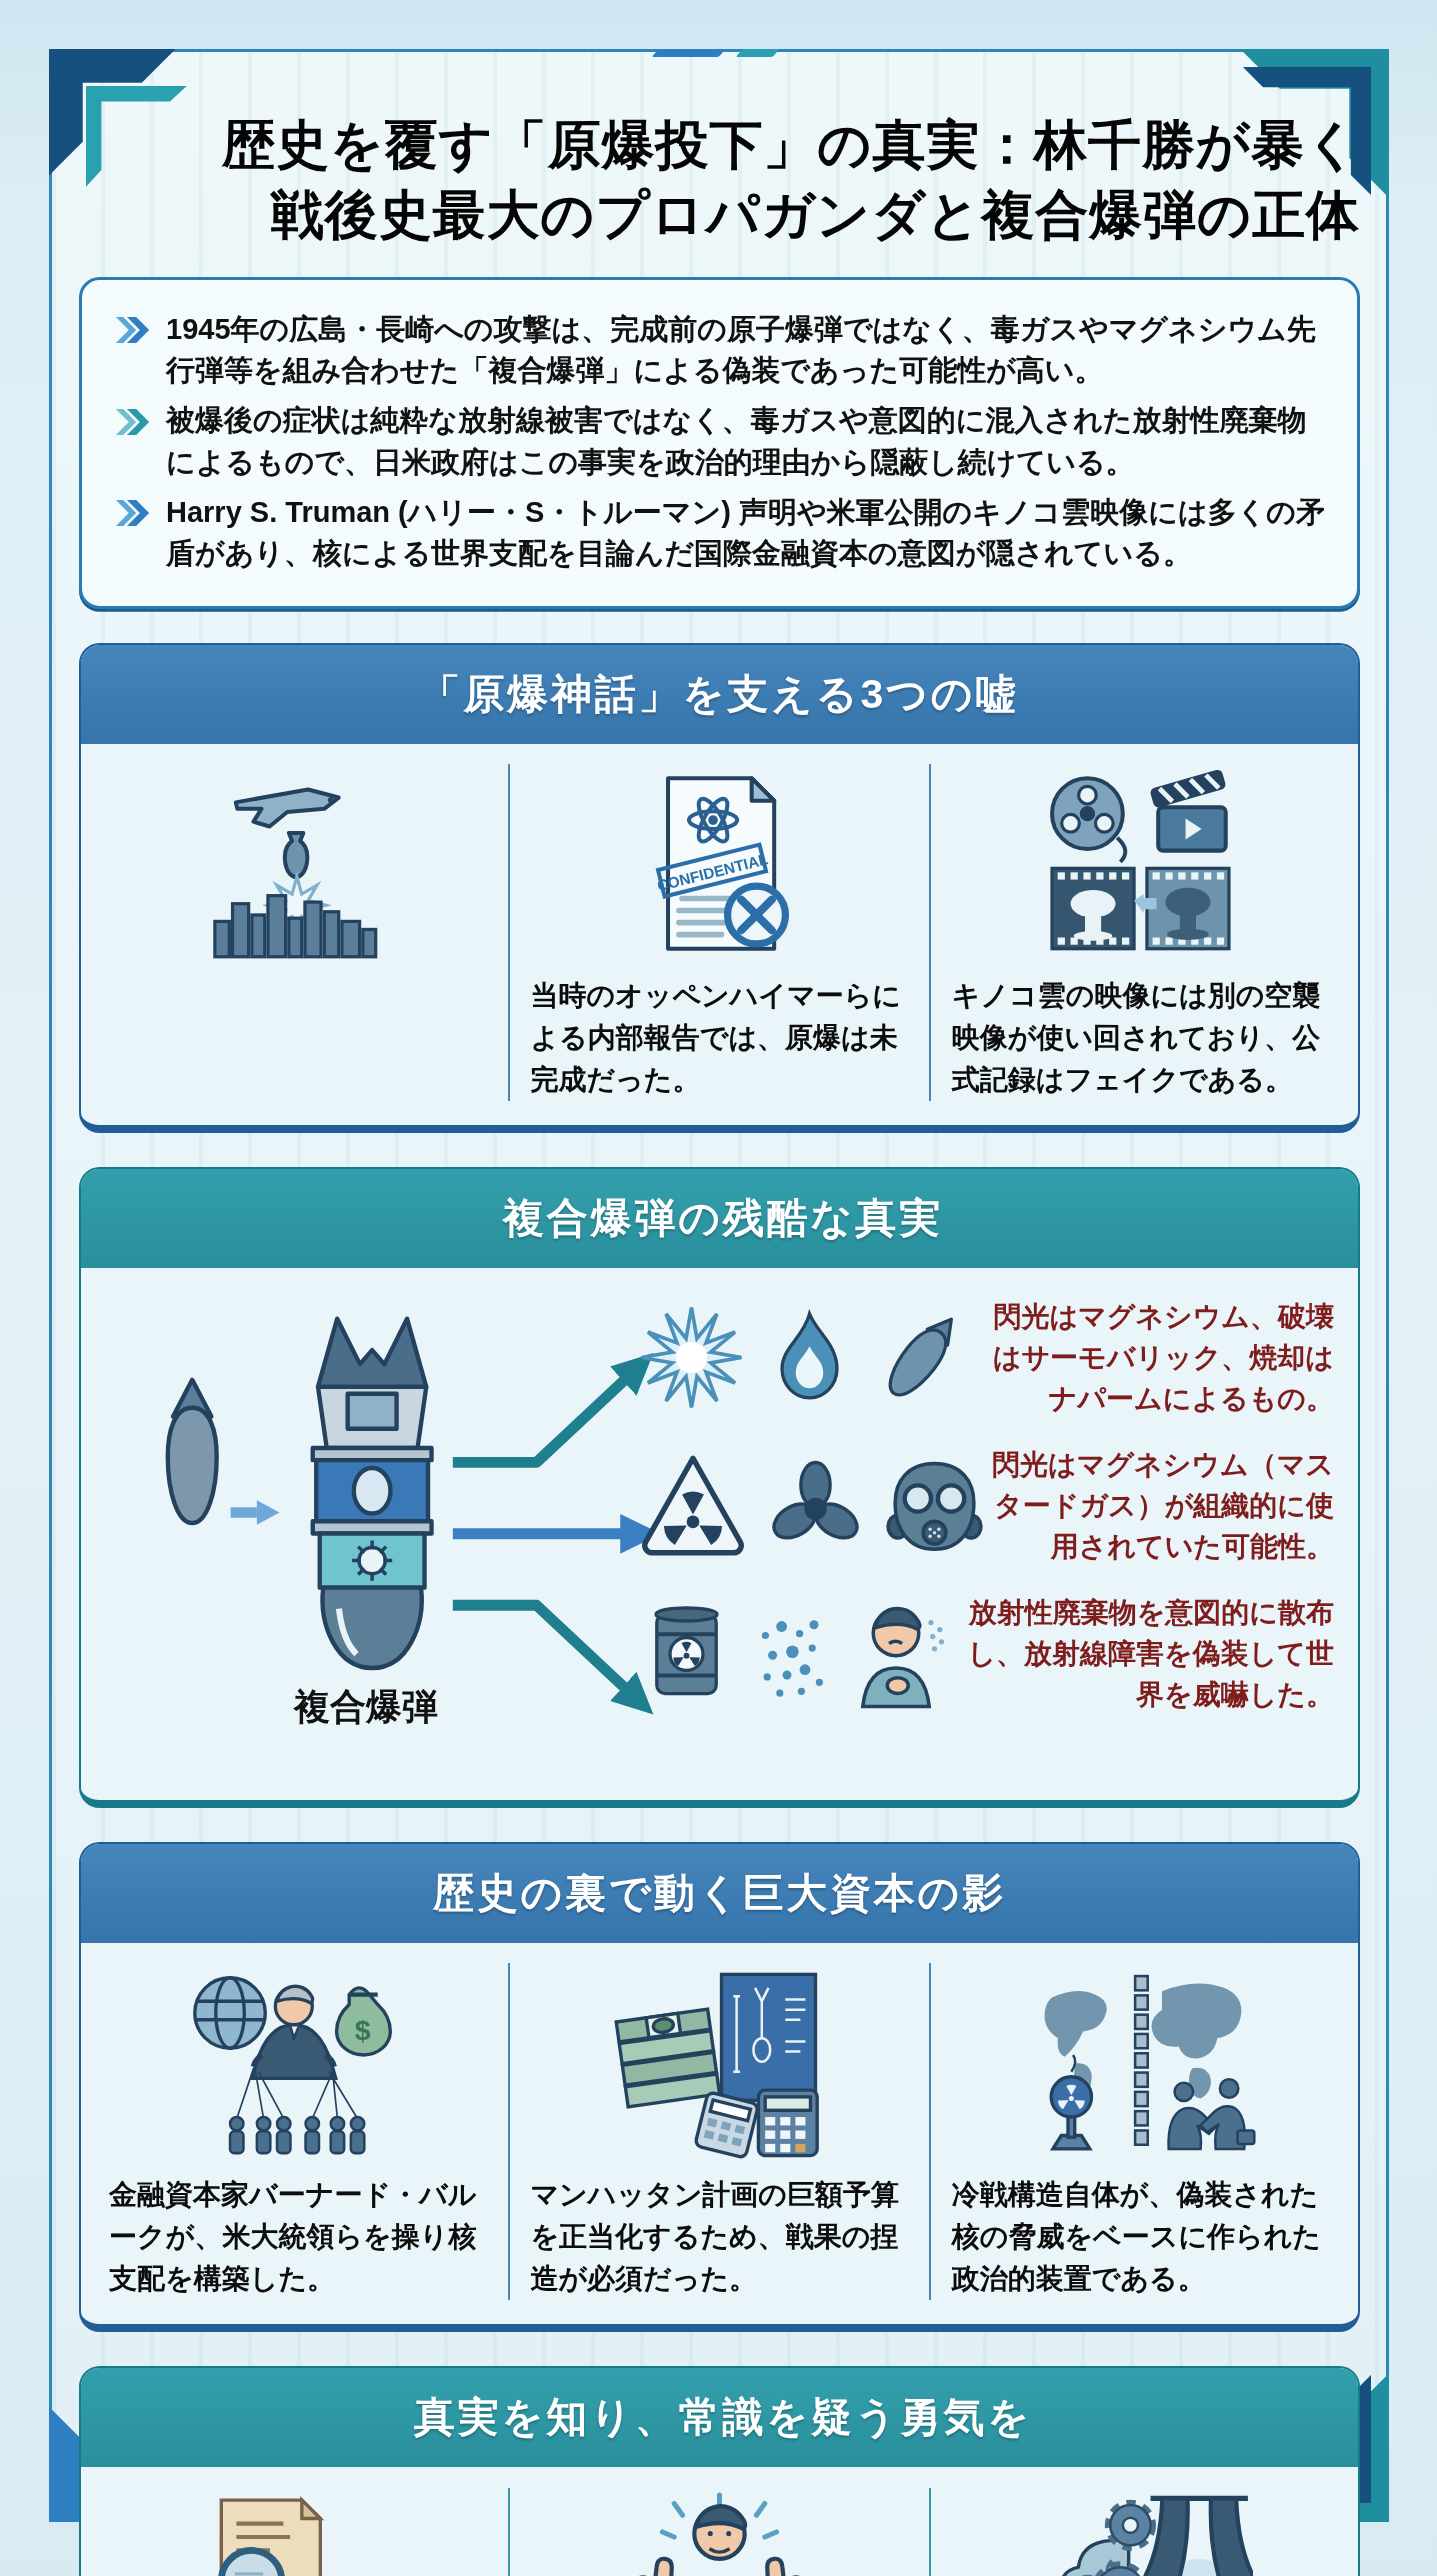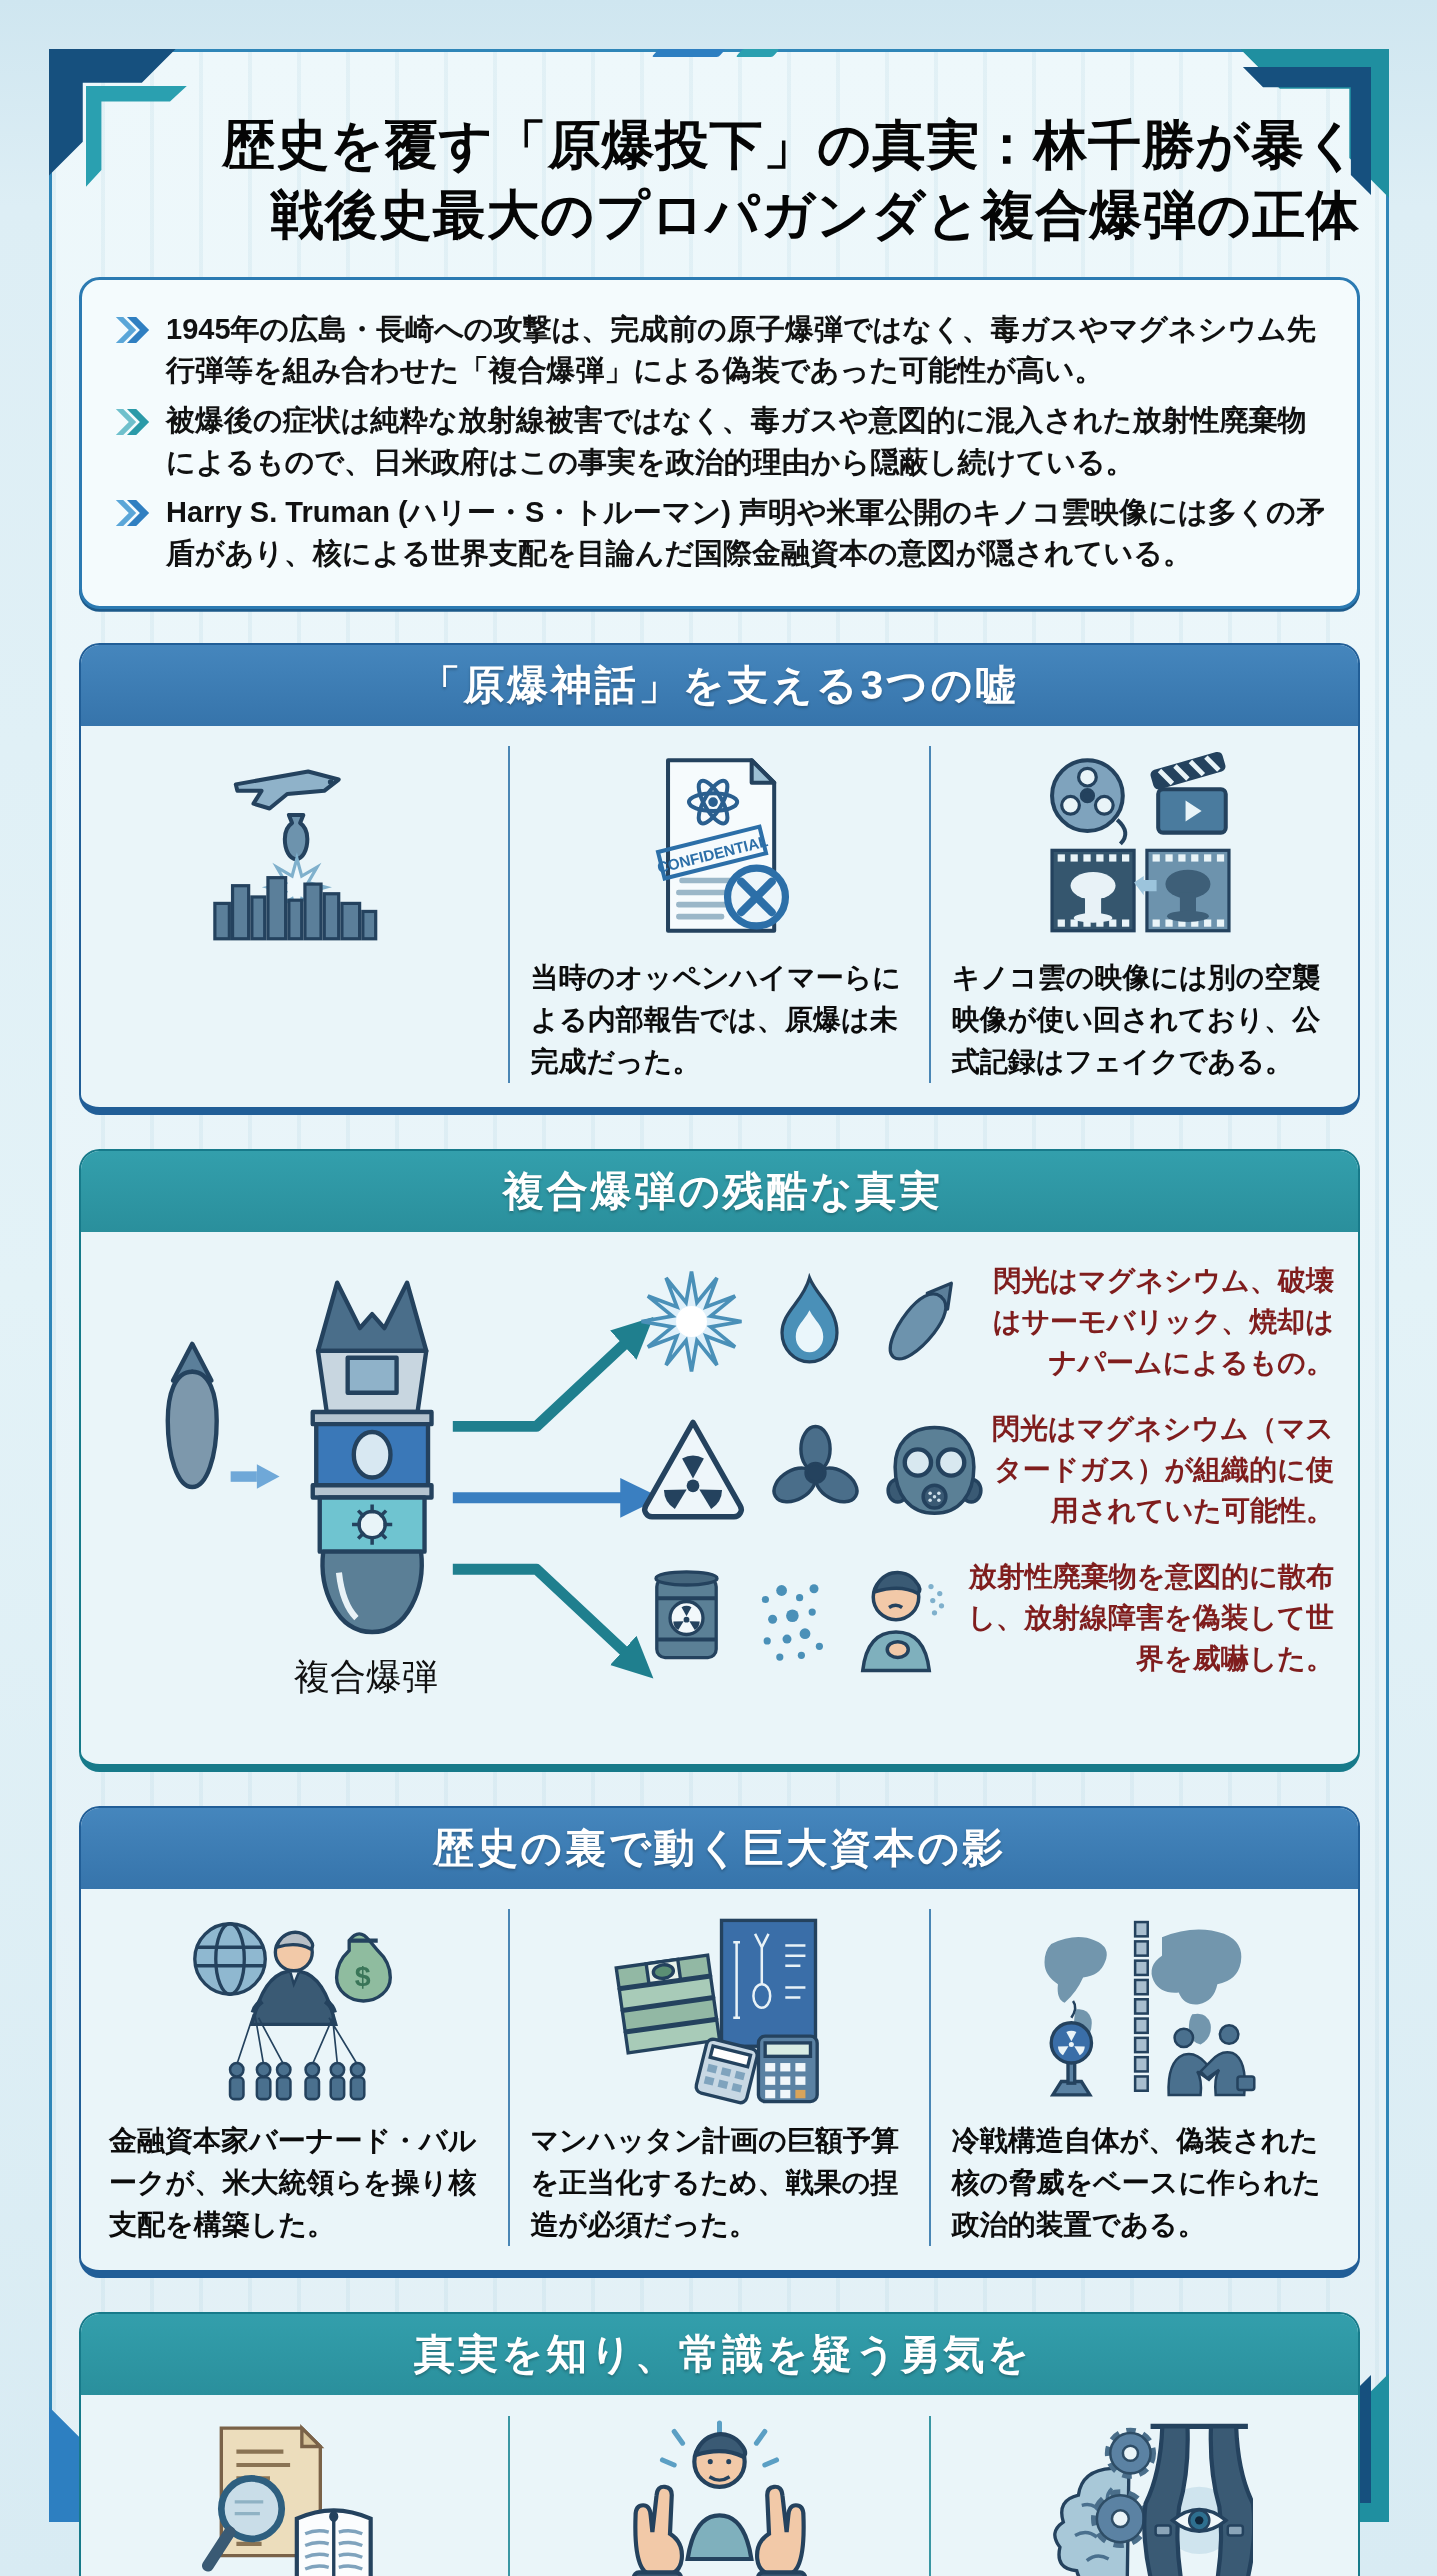--- a/index.html
+++ b/index.html
@@ -34,33 +34,33 @@
   .content{position:absolute;left:79px;top:73px;width:1281px;}
   .title{font-size:53px;font-weight:900;line-height:1.33;text-align:right;color:#050505;letter-spacing:0.9px;margin:37px 0 26px;}
   
   .summary{background:#f4fbfd;border:3.7px solid #2b7ab2;border-radius:20.6px;padding:20.6px 32px 22.5px;box-shadow:0 2.8px 0 #1d5a8a;}
   .bullet{display:flex;gap:15px;font-size:29px;font-weight:800;line-height:1.44;margin:8px 0;}
   .bullet .chev{flex:0 0 37px;padding-top:4.7px;}
   
   .section{border-radius:20.6px;margin-top:34px;background:#eaf5f9;overflow:hidden;border:2.8px solid;border-bottom-width:8.4px;}
   .section.blue{border-color:#215e97;}
   .section.teal{border-color:#177a8a;}
-  .sec-header{height:81px;display:flex;align-items:center;justify-content:center;font-size:41px;font-weight:800;color:#fff;letter-spacing:2.8px;text-shadow:0 1.9px 2.8px rgba(0,0,0,.25);}
+  .sec-header{height:99px;display:flex;align-items:center;justify-content:center;font-size:41px;font-weight:800;color:#fff;letter-spacing:2.8px;text-shadow:0 1.9px 2.8px rgba(0,0,0,.25);}
   .blue .sec-header{background:linear-gradient(180deg,#4586bd,#3674ab);}
   .teal .sec-header{background:linear-gradient(180deg,#339fac,#2a8f9c);padding-left:7px;}
   .cards{display:flex;padding:20.6px 7.5px 24px;}
   .card{flex:1 1 0;padding:0 20.6px;display:flex;flex-direction:column;align-items:center;min-width:0;}
   .blue .card + .card{border-left:2.8px solid #4a86b5;}
   .teal .card + .card{border-left:2.8px solid #3a96a3;}
   .card-icon{height:198px;display:flex;align-items:center;justify-content:center;}
   .card-text{font-size:28px;font-weight:800;line-height:1.5;text-align:left;align-self:stretch;margin-top:13px;color:#0c0c0c;}
   
   .s2-content{position:relative;display:flex;padding:20.6px 24px 24px;min-height:487px;}
   .bomb-col{width:412px;display:flex;flex-direction:column;align-items:center;z-index:2;}
-  .bomb-label{width:100%;text-align:center;padding-left:110px;box-sizing:border-box;font-size:36px;font-weight:400;margin-top:7px;}
+  .bomb-label{width:100%;text-align:center;padding-left:110px;box-sizing:border-box;font-size:36px;font-weight:700;margin-top:1px;}
   .rows-col{flex:1;display:flex;flex-direction:column;gap:11.2px;z-index:2;}
   .s2-row{display:flex;align-items:center;min-height:137px;}
   .s2-icons{flex:0 0 329px;margin-left:120px;display:flex;align-items:center;gap:15px;}
   .s2-text{flex:1;font-size:28px;font-weight:700;line-height:1.47;color:#7f1d1d;text-align:right;}
   .arrows{position:absolute;inset:0;width:100%;height:100%;z-index:1;}
 </style>
 </head>
 <body>
 
 <div class="frame"></div>

